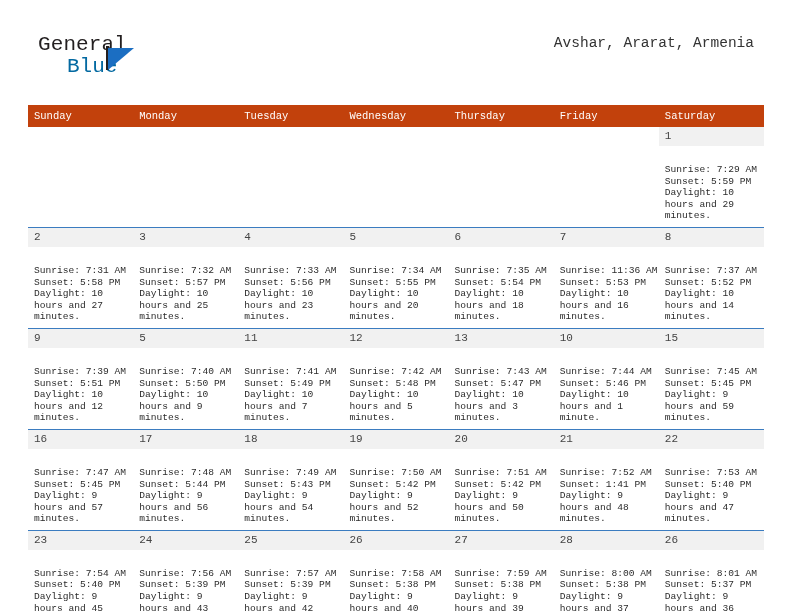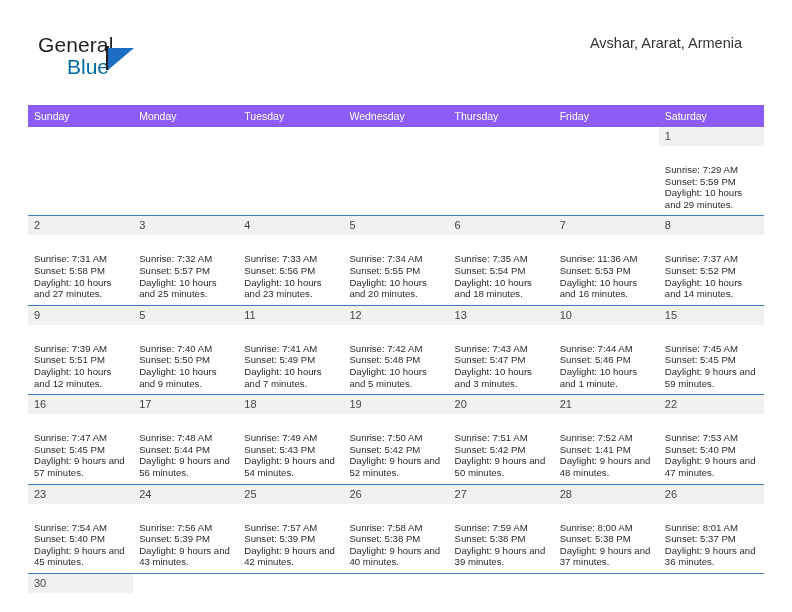--- a/index.html
+++ b/index.html
@@ -13,20 +13,21 @@
     height: 612px;
     font-family: "Liberation Sans", sans-serif;
     color: #222222;
     overflow: hidden;
   }
   .page {
     position: relative;
     width: 792px;
     height: 612px;
     box-sizing: border-box;
+    font-family: Liberation Mono, monospace;
   }
 
   
   .masthead {
     position: absolute;
     left: 28px;
     top: 28px;
     right: 28px;
     height: 72px;
   }
@@ -84,35 +85,35 @@
     line-height: 34px;
     white-space: nowrap;
     font-weight: normal;
     margin: 0;
   }
   .cal-subtitle {
     font-size: 14.5px;
     color: #333333;
     line-height: 22px;
     white-space: nowrap;
-    margin: 4px 16px 0 0;
+    margin: 4px 4px 0 0;
     font-weight: normal;
   }
 
   
   .calendar {
     position: absolute;
     left: 28px;
     top: 105px;
     width: 736px;
     border-collapse: collapse;
     table-layout: fixed;
   }
   .calendar th {
-    background: #8b5cf6;
+    background: #c2410c;
     color: #ffffff;
     font-size: 10.5px;
     font-weight: normal;
     text-align: left;
     padding: 5px 0 5px 6px;
     height: 12px;
     border: none;
   }
   .calendar td {
     vertical-align: top;

